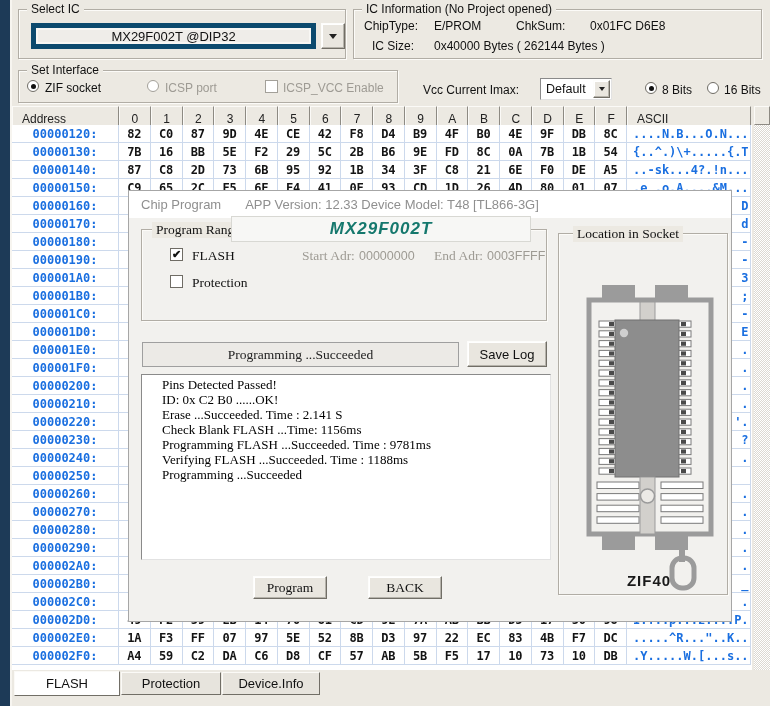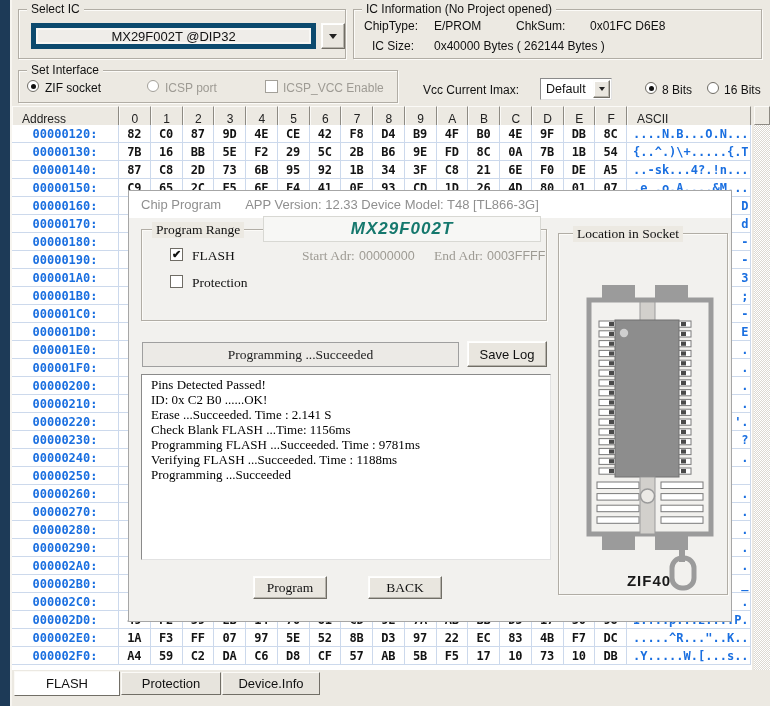--- a/index.html
+++ b/index.html
@@ -47,30 +47,30 @@
   .cell.ascii{color:#1a6fe0;white-space:pre;padding-left:6px;}
   #scrollCorner{left:754px;top:106px;width:16px;height:19px;}
   #scrollTrack{left:754px;top:125px;width:16px;height:545px;
     background:conic-gradient(#ffffff 90deg,#dcd9d2 90deg 180deg,#ffffff 180deg 270deg,#dcd9d2 270deg);
     background-size:2px 2px;}
   
   #dialog{left:128px;top:190px;width:604px;height:432px;background:#f2f1ee;border:1px solid #a6a6a6;z-index:10;}
   .titlebar{height:27px;background:#fff;display:flex;align-items:center;}
   .dlg-title{color:#8f8f8f;font-size:13px;margin-left:12px;white-space:nowrap;}
   .dlg-subtitle{color:#8f8f8f;font-size:13px;margin-left:24px;white-space:nowrap;}
-  #chipBanner{left:102px;top:25px;width:278px;height:26px;background:#f7f7f5;border:1px solid #d8d8d3;
+  #chipBanner{left:102px;top:25px;width:300px;height:26px;background:#f7f7f5;border:1px solid #d8d8d3;
     display:flex;align-items:center;justify-content:center;
-    font-style:italic;font-weight:bold;font-size:17px;letter-spacing:1px;color:#15786d;margin-left:32px;}
+    font-style:italic;font-weight:bold;font-size:17px;letter-spacing:1px;color:#15786d;}
   #grpRange{left:12px;top:38px;width:406px;height:92px;}
   #grpRange .legend{left:10px;}
   .serif{font-family:"Liberation Serif",serif;font-size:13.5px;}
   #progressBar{left:13px;top:151px;width:317px;height:25px;background:#eceae6;border:1px solid #9f9f9f;
     display:flex;align-items:center;justify-content:center;font-family:"Liberation Serif",serif;font-size:13.5px;color:#222;}
   #saveLogBtn{left:338px;top:150px;width:80px;height:26px;font-family:Liberation Sans, sans-serif;font-size:13px;}
-  #logBox{left:12px;top:183px;width:410px;height:186px;padding:2px 9px;
+  #logBox{left:12px;top:183px;width:410px;height:186px;padding:2px 20px;
     font-family:"Liberation Serif",serif;font-size:13px;line-height:15px;color:#000;overflow:hidden;}
   .dlg-btn{width:74px;height:23px;font-family:"Liberation Serif",serif;font-size:13.5px;}
   #programBtn{left:124px;top:385px;}
   #backBtn{left:239px;top:385px;}
   #grpSocket{left:429px;top:42px;width:170px;height:362px;}
   #grpSocket .legend{left:14px;}
   #socketSvg{position:absolute;left:0;top:50px;}
   #zifLabel{left:30px;top:338px;width:120px;text-align:center;font-weight:bold;font-size:15px;letter-spacing:1px;color:#1a1a1a;}
   
   .tab{position:absolute;display:flex;align-items:center;justify-content:center;font-size:13px;

